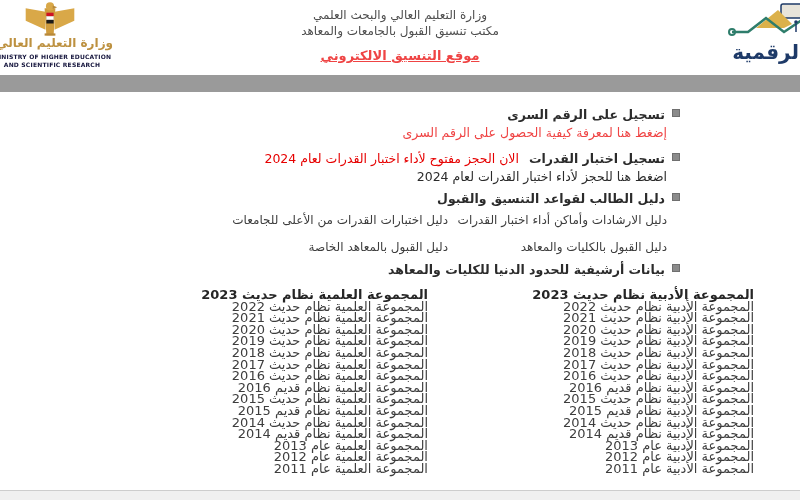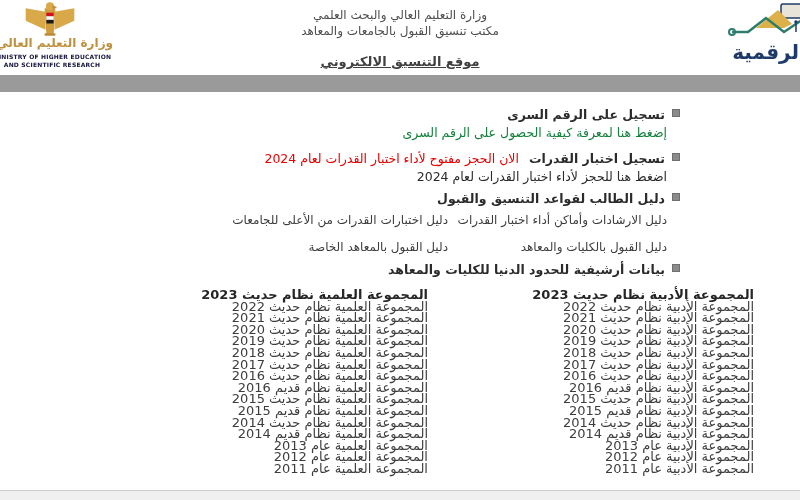--- a/index.html
+++ b/index.html
@@ -9,39 +9,39 @@
   
   .gov-logo{position:absolute;left:0;top:0;width:130px;height:72px;}
   .eagle{position:absolute;left:22px;top:1px;width:56px;height:36px;}
   .calligraphy{position:absolute;left:-14px;top:36px;width:127px;height:16px;overflow:hidden;
                direction:rtl;white-space:nowrap;font-size:12px;font-weight:bold;color:#bd9140;}
   .ministry-en{position:absolute;left:-18px;top:53px;width:140px;text-align:center;
                font-size:6px;line-height:7.5px;font-weight:bold;letter-spacing:.2px;color:#14143c;}
 
   .center-head{position:absolute;left:260px;top:7px;width:280px;text-align:center;direction:rtl;}
   .center-head .l1,.center-head .l2{font-size:12px;line-height:16px;color:#4e4e4e;}
-  .center-head .l3{display:inline-block;margin-top:15px;font-size:13px;font-weight:bold;
-                   color:#404040;text-decoration:underline;cursor:pointer;}
+  .center-head .l3{display:inline-block;margin-top:9px;font-size:13px;font-weight:bold;
+                   color:#ef4444;text-decoration:underline;cursor:pointer;}
 
   .digital-logo{position:absolute;left:714px;top:2px;width:130px;height:68px;}
   .digital-logo svg{position:absolute;left:12px;top:0;}
   .digital-label{position:absolute;left:12px;top:38px;width:86px;text-align:center;direction:rtl;
                  font-size:20px;font-weight:bold;color:#1e3a68;}
 
   .gray-bar{position:absolute;left:0;top:75px;width:800px;height:17px;background:#9a9a9a;}
 
   
   .bullet-line{position:absolute;right:120px;direction:rtl;white-space:nowrap;
                display:flex;align-items:center;font-size:12.5px;}
   .sq{width:6px;height:6px;background:#8b8b8b;border:1px solid #6f6f6f;
       display:inline-block;margin-left:7px;margin-top:-4px;flex:0 0 auto;}
   .btitle{font-weight:bold;color:#2b2b2b;}
   .alert-red{font-weight:normal;color:#e60000;margin-right:10px;}
   .sub-line{position:absolute;right:133px;direction:rtl;white-space:nowrap;font-size:12.5px;
-            color:#15803d;cursor:pointer;text-decoration:none;}
+            color:#ef4444;cursor:pointer;text-decoration:none;}
   .sub-line.bold{font-weight:normal;color:#2b2b2b;}
 
   .guide{position:absolute;direction:rtl;white-space:nowrap;font-size:12px;color:#3d3d3d;
          cursor:pointer;text-decoration:none;}
   .guide.r{right:133px;}
   .guide.l{right:352px;}
 
   .arch-col{position:absolute;top:289px;direction:rtl;text-align:right;font-size:13px;
             line-height:11.6px;white-space:nowrap;}
   .arch-col.literary{right:46px;}

